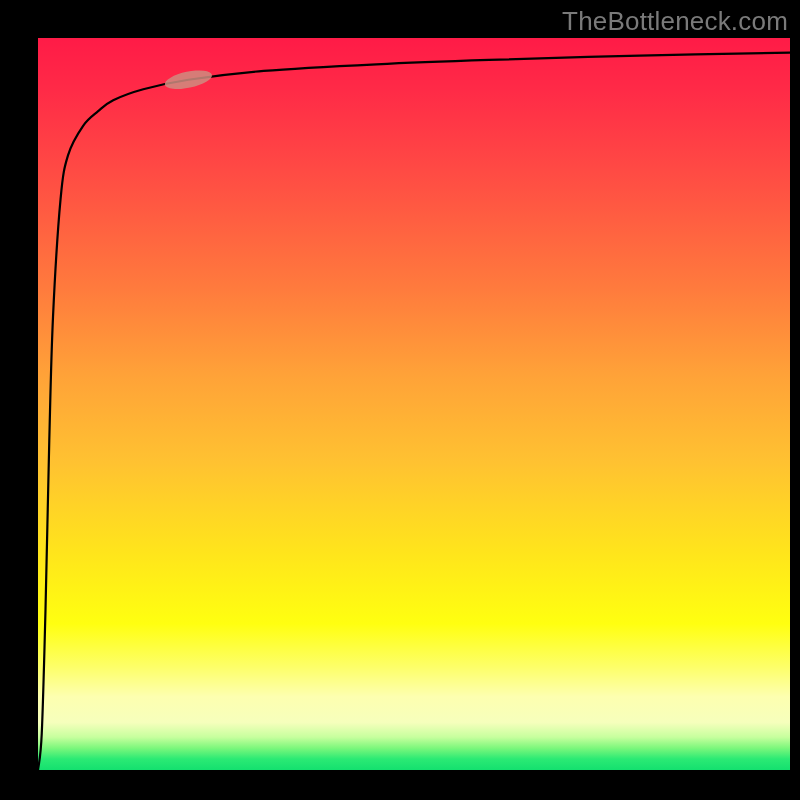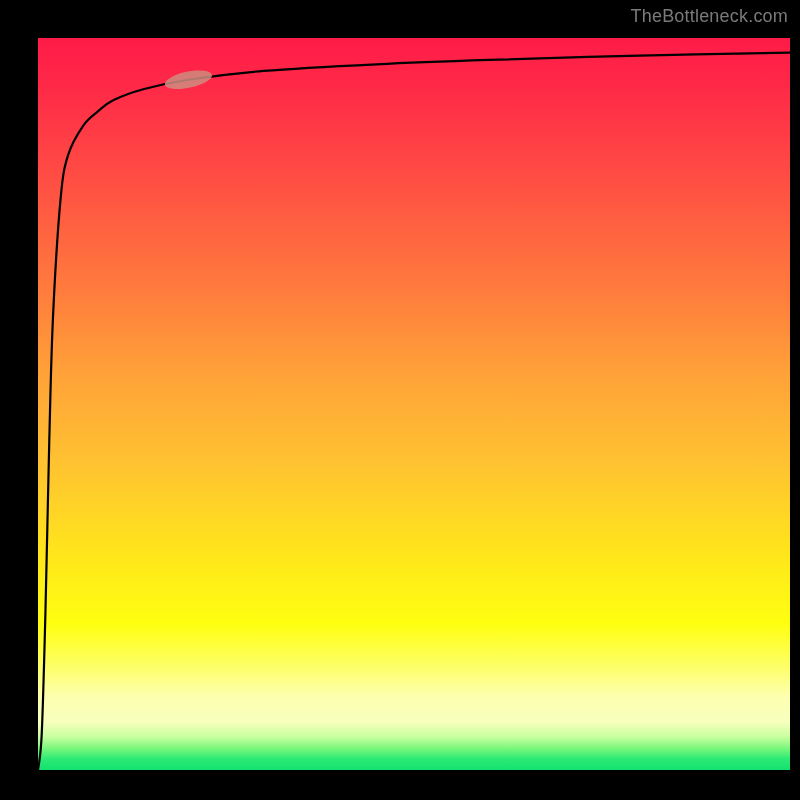--- a/index.html
+++ b/index.html
@@ -47,21 +47,21 @@
       #c7ff9e 95.5%,
       #7cf77c 97%,
       #2bea74 98.5%,
       #14e06f 100%
     );
   }
   
   .watermark {
     position: absolute;
     color: #7a7a7a;
-    font-size: 18px;
+    font-size: 26px;
     letter-spacing: 0.2px;
     white-space: nowrap;
   }
   
   .overlay {
     position: absolute;
     left: 38px;
     top: 38px;
     width: 752px;
     height: 732px;

